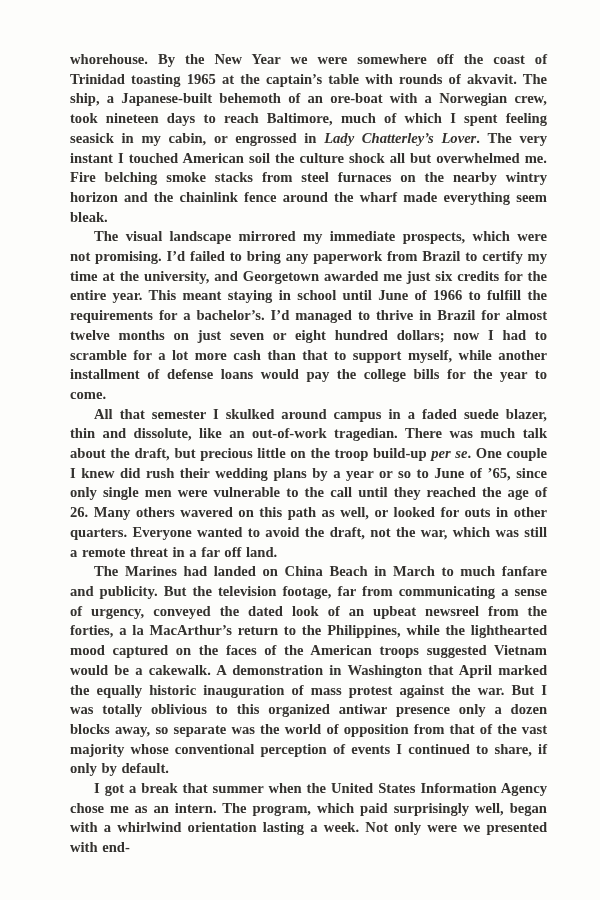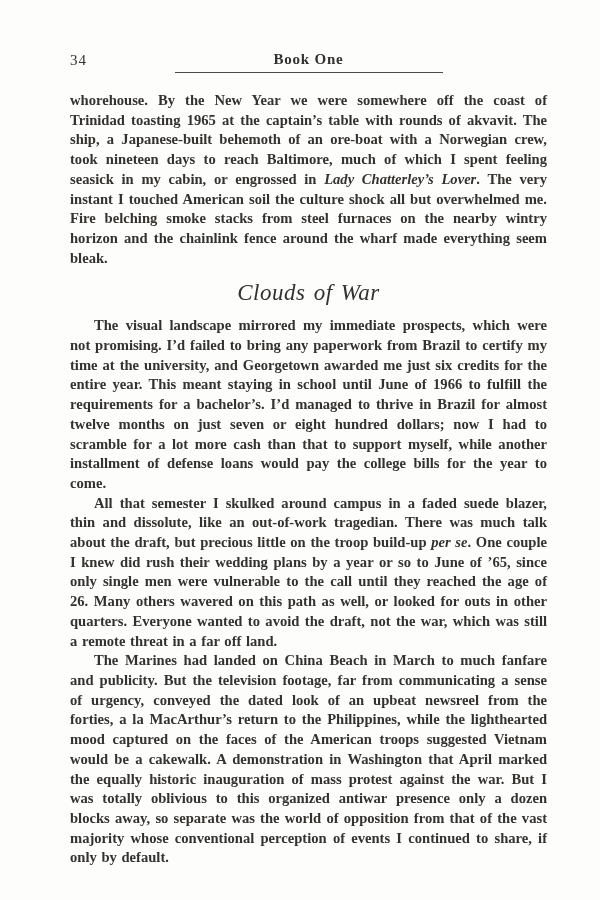--- a/index.html
+++ b/index.html
@@ -65,35 +65,29 @@
   }
   .it {
     font-style: italic;
   }
 </style>
 </head>
 <body>
 
 <div class="page">
 
-  <header class="running-header">
-    <span class="page-num">34</span>
-    <div class="rh-center">
-      <span class="rh-title">Book One</span>
-    </div>
-  </header>
 
   <main class="text-body">
 
     <p><span>whorehouse. By the New Year we were somewhere off the coast of Trinidad toasting 1965 at the captain’s table with rounds of akvavit. The ship, a Japanese-built behemoth of an ore-boat with a Norwegian crew, took nineteen days to reach Baltimore, much of which I spent feeling seasick in my cabin, or engrossed in </span><span class="it">Lady Chatterley’s Lover</span><span>. The very instant I touched American soil the culture shock all but overwhelmed me. Fire belching smoke stacks from steel furnaces on the nearby wintry horizon and the chainlink fence around the wharf made everything seem bleak.</span></p>
 
-    <h2 class="section-heading">Clouds of War</h2>
 
     <p class="para-indent">The visual landscape mirrored my immediate prospects, which were not promising. I’d failed to bring any paperwork from Brazil to certify my time at the university, and Georgetown awarded me just six credits for the entire year. This meant staying in school until June of 1966 to fulfill the requirements for a bachelor’s. I’d managed to thrive in Brazil for almost twelve months on just seven or eight hundred dollars; now I had to scramble for a lot more cash than that to support myself, while another installment of defense loans would pay the college bills for the year to come.</p>
 
     <p class="para-indent"><span>All that semester I skulked around campus in a faded suede blazer, thin and dissolute, like an out-of-work tragedian. There was much talk about the draft, but precious little on the troop build-up </span><span class="it">per se</span><span>. One couple I knew did rush their wedding plans by a year or so to June of ’65, since only single men were vulnerable to the call until they reached the age of 26. Many others wavered on this path as well, or looked for outs in other quarters. Everyone wanted to avoid the draft, not the war, which was still a remote threat in a far off land.</span></p>
 
     <p class="para-indent">The Marines had landed on China Beach in March to much fanfare and publicity. But the television footage, far from communicating a sense of urgency, conveyed the dated look of an upbeat newsreel from the forties, a la MacArthur’s return to the Philippines, while the lighthearted mood captured on the faces of the American troops suggested Vietnam would be a cakewalk. A demonstration in Washington that April marked the equally historic inauguration of mass protest against the war. But I was totally oblivious to this organized antiwar presence only a dozen blocks away, so separate was the world of opposition from that of the vast majority whose conventional perception of events I continued to share, if only by default.</p>
 
+    <p class="para-indent">I got a break that summer when the United States Information Agency chose me as an intern. The program, which paid surprisingly well, began with a whirlwind orientation lasting a week. Not only were we presented with end-</p>
 
   </main>
 
 </div>
 
 </body></html>

